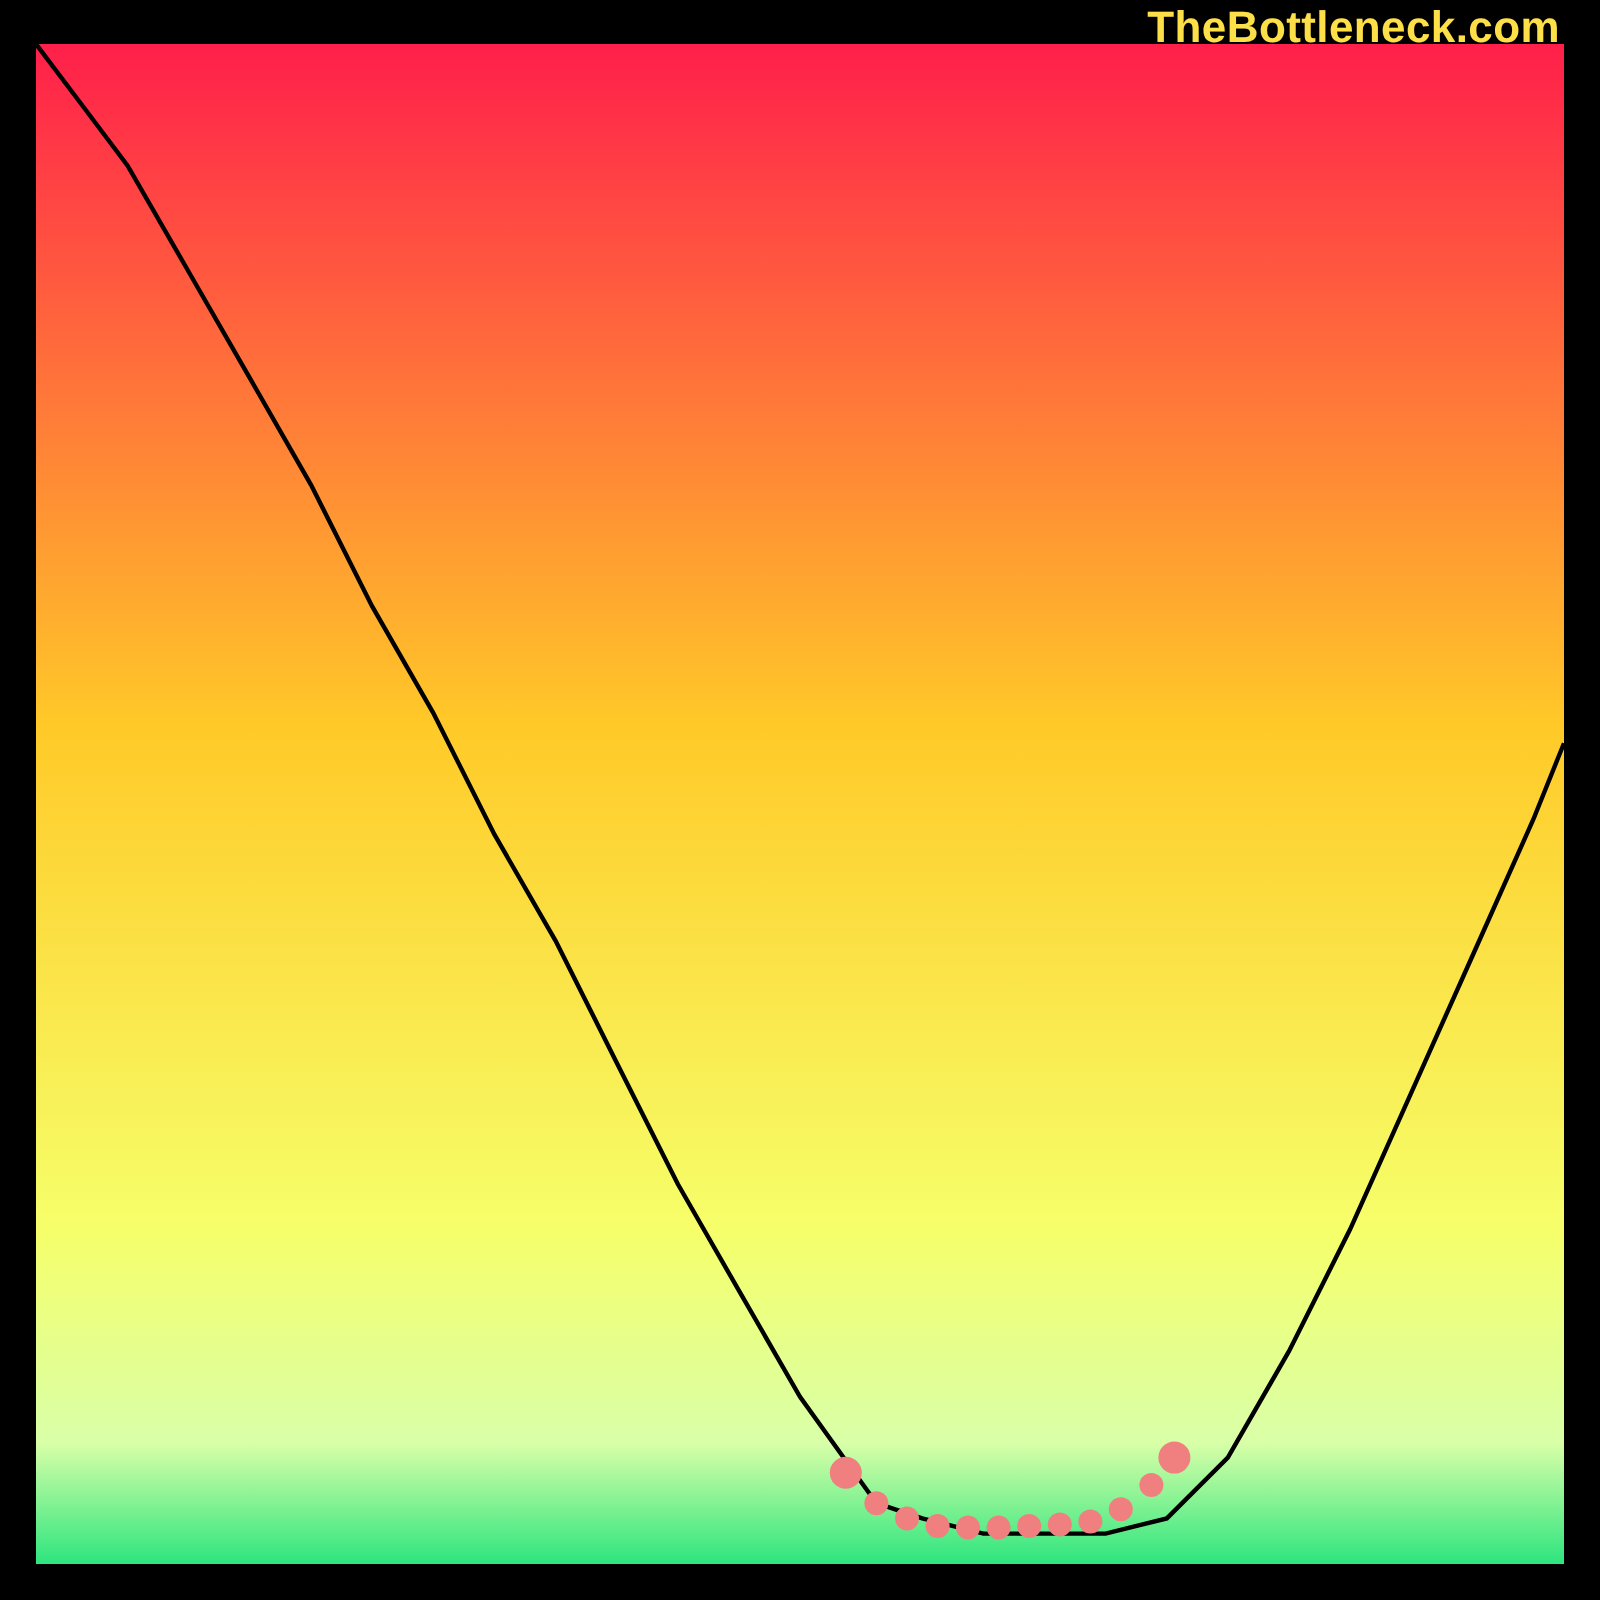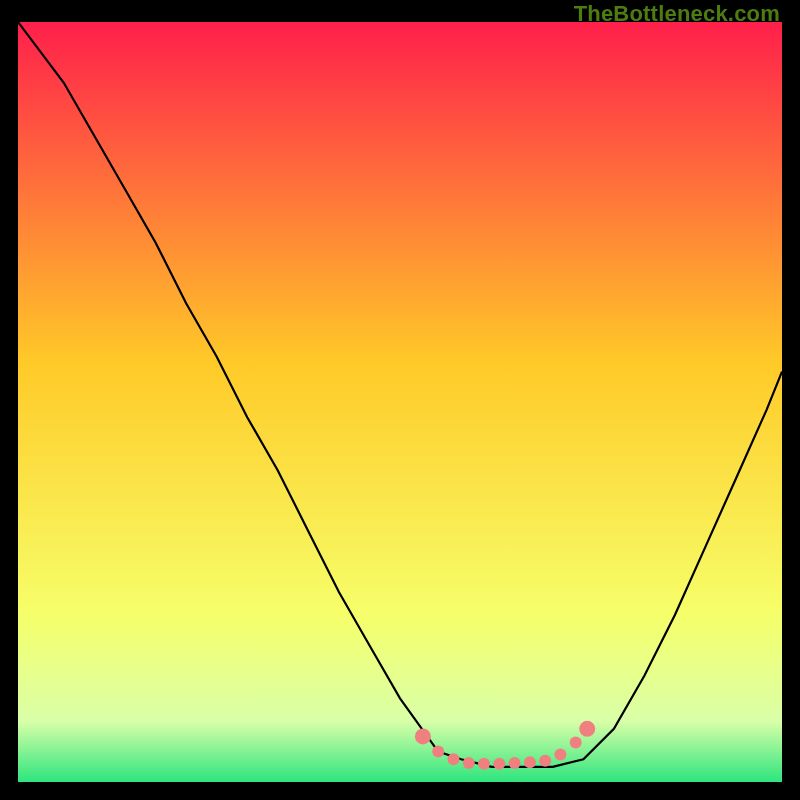--- a/index.html
+++ b/index.html
@@ -24,21 +24,21 @@
     position: absolute;
     left: 18px;
     top: 22px;
     width: 764px;
     height: 760px;
   }
   .watermark {
     position: absolute;
     top: 1px;
     right: 20px;
-    color: #4d7c0f;
+    color: #fde047;
     font-size: 22px;
     font-weight: 600;
     letter-spacing: 0.2px;
   }
   svg { display: block; }
 </style>
 </head>
 <body>
 
 <div class="frame">

